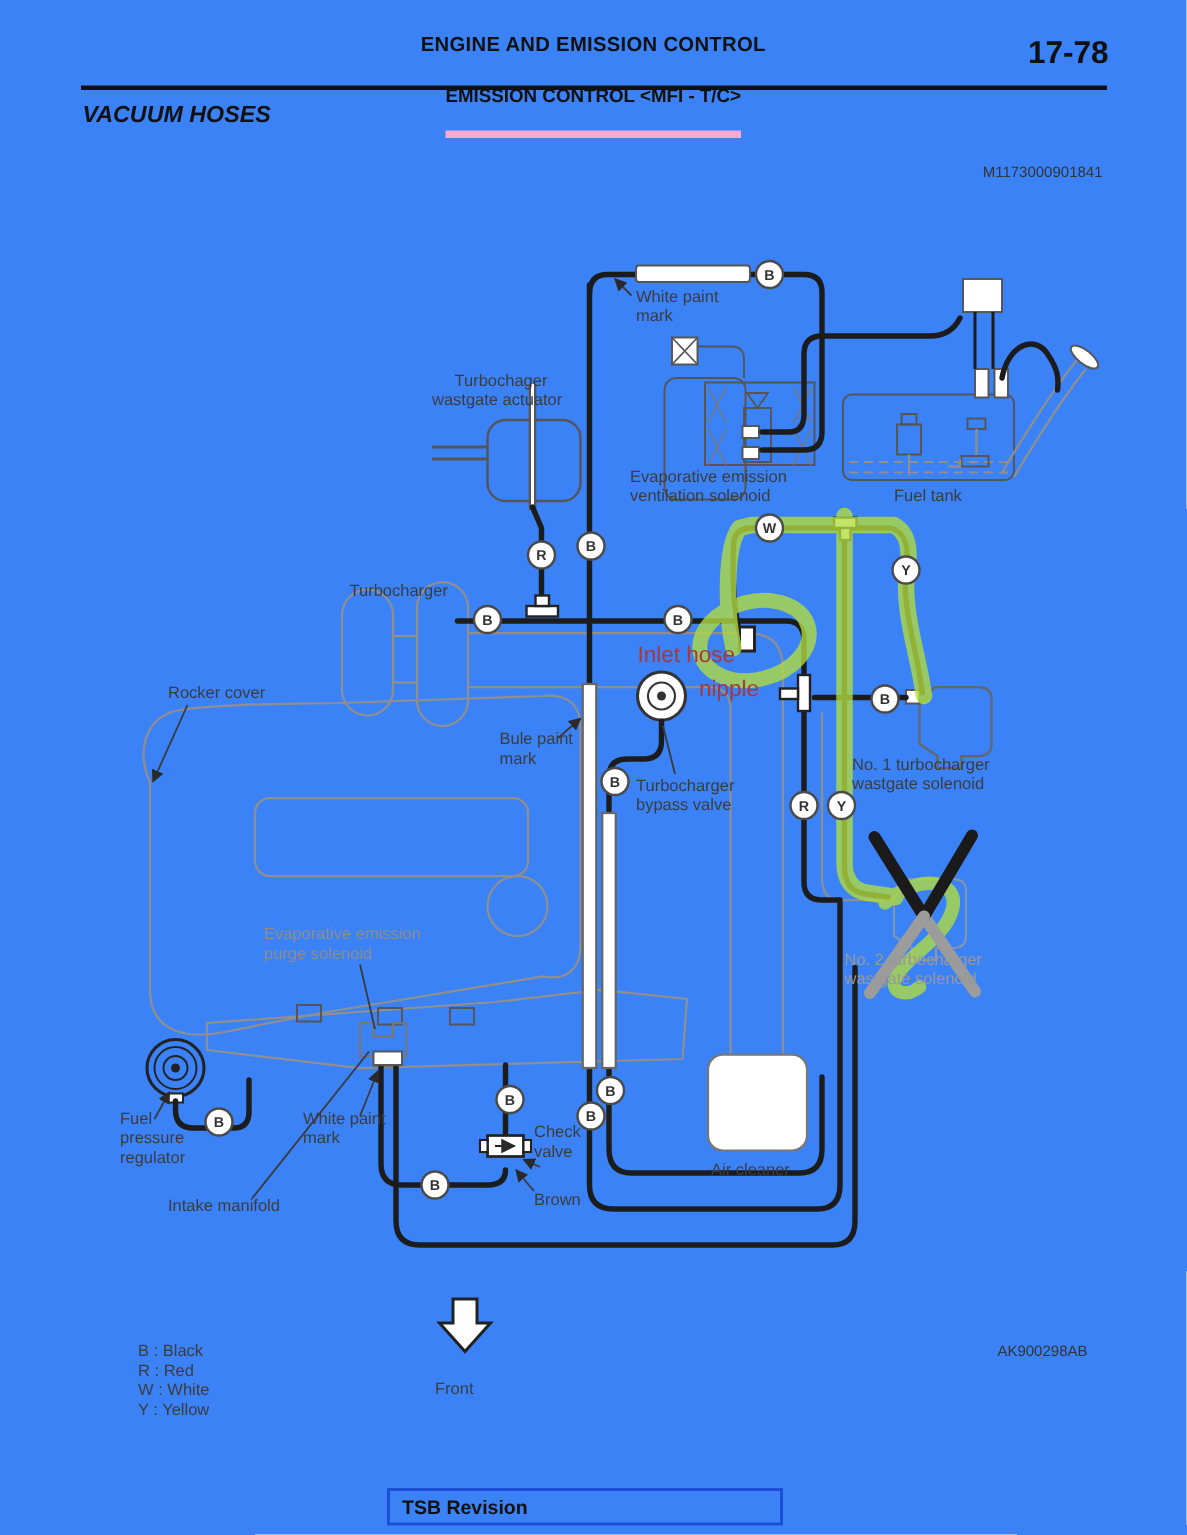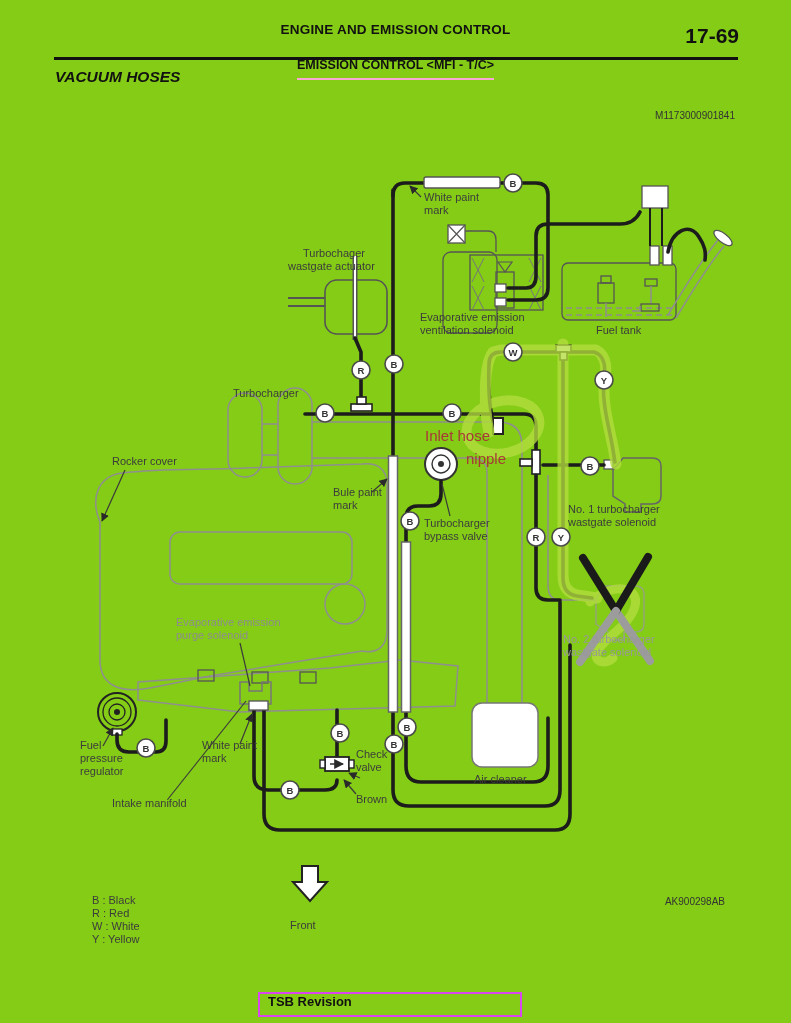--- a/index.html
+++ b/index.html
@@ -1,29 +1,29 @@
 <!DOCTYPE html>
 <html><head>
 <meta charset="utf-8">
 <style>
   html,body{margin:0;padding:0;background:#e8e8e8;}
-  .page{position:relative;width:791px;height:1023px;background:#84cc16;margin:0 auto;
+  .page{position:relative;width:791px;height:1023px;background:#3b82f6;margin:0 auto;
         font-family:"Liberation Sans",sans-serif;color:#111;overflow:hidden;}
   .hdr-center{position:absolute;top:22px;left:0;width:791px;text-align:center;}
   .hdr-line1{font-size:13.5px;font-weight:bold;letter-spacing:.2px;}
-  .hdr-line2{display:inline-block;font-size:12.5px;font-weight:bold;border-bottom:2px solid #f9a8d4;
-             padding-bottom:6px;margin-top:2px;}
+  .hdr-line2{display:inline-block;font-size:12.5px;font-weight:bold;border-bottom:5px solid #f9a8d4;
+             padding-bottom:16px;margin-top:2px;}
   .page-num{position:absolute;top:24px;right:52px;font-size:21px;font-weight:bold;}
   .hdr-rule{position:absolute;top:57px;left:54px;width:684px;height:3px;background:#111;}
   .h1{position:absolute;top:68px;left:55px;font-size:15.5px;font-weight:bold;font-style:italic;}
   .h2{position:absolute;top:94px;left:55px;font-size:15.5px;font-weight:bold;}
   .doc-code{position:absolute;top:110px;right:56px;font-size:10px;color:#333;}
   .fig-code{position:absolute;top:896px;right:66px;font-size:10px;color:#333;}
-  .tsb-box{position:absolute;top:992px;left:258px;width:260px;height:21px;border:2px solid #d946ef;
-           display:flex;}
+  .tsb-box{position:absolute;top:992px;left:258px;width:260px;height:21px;border:2px solid #1d4ed8;
+           display:flex;align-items:center;}
   .tsb-box span{font-size:13px;font-weight:bold;padding-left:8px;}
   svg{position:absolute;top:0;left:0;}
   svg text{font-family:"Liberation Sans",sans-serif;font-size:11px;fill:#3c3c3c;}
   text.gray{fill:#8d8d8d;} text.gray2{fill:#989898;}
   text.marker-letter{font-size:9.5px;font-weight:bold;fill:#333;text-anchor:middle;}
   .hose{stroke:#1c1c1c;stroke-width:3.6;fill:none;stroke-linecap:round;}
   .hosethin{stroke:#1c1c1c;stroke-width:2;fill:none;}
   .pipe{stroke:#8f8f8f;stroke-width:1.5;fill:none;}
   .comp{stroke:#8f8f8f;stroke-width:1.5;fill:none;}
   .comp2{stroke:#555;stroke-width:1.3;fill:#fff;}
@@ -31,21 +31,21 @@
 </style>
 </head>
 <body>
 
 <div class="page">
 
   <div class="hdr-center">
     <div class="hdr-line1">ENGINE AND EMISSION CONTROL</div><br>
     <div class="hdr-line2">EMISSION CONTROL &lt;MFI - T/C&gt;</div>
   </div>
-  <div class="page-num">17-69</div>
+  <div class="page-num">17-78</div>
   <div class="hdr-rule"></div>
   <div class="h1">VACUUM HOSES</div>
   <div class="doc-code">M1173000901841</div>
   <div class="fig-code">AK900298AB</div>
 
   <svg width="791" height="1023" viewBox="0 0 791 1023">
     <defs>
       <marker id="arr" viewBox="0 0 10 10" refX="9" refY="5" markerWidth="7" markerHeight="7" orient="auto-start-reverse">
         <path d="M0,0 L10,5 L0,10 z" fill="#2a2a2a"></path>
       </marker>

